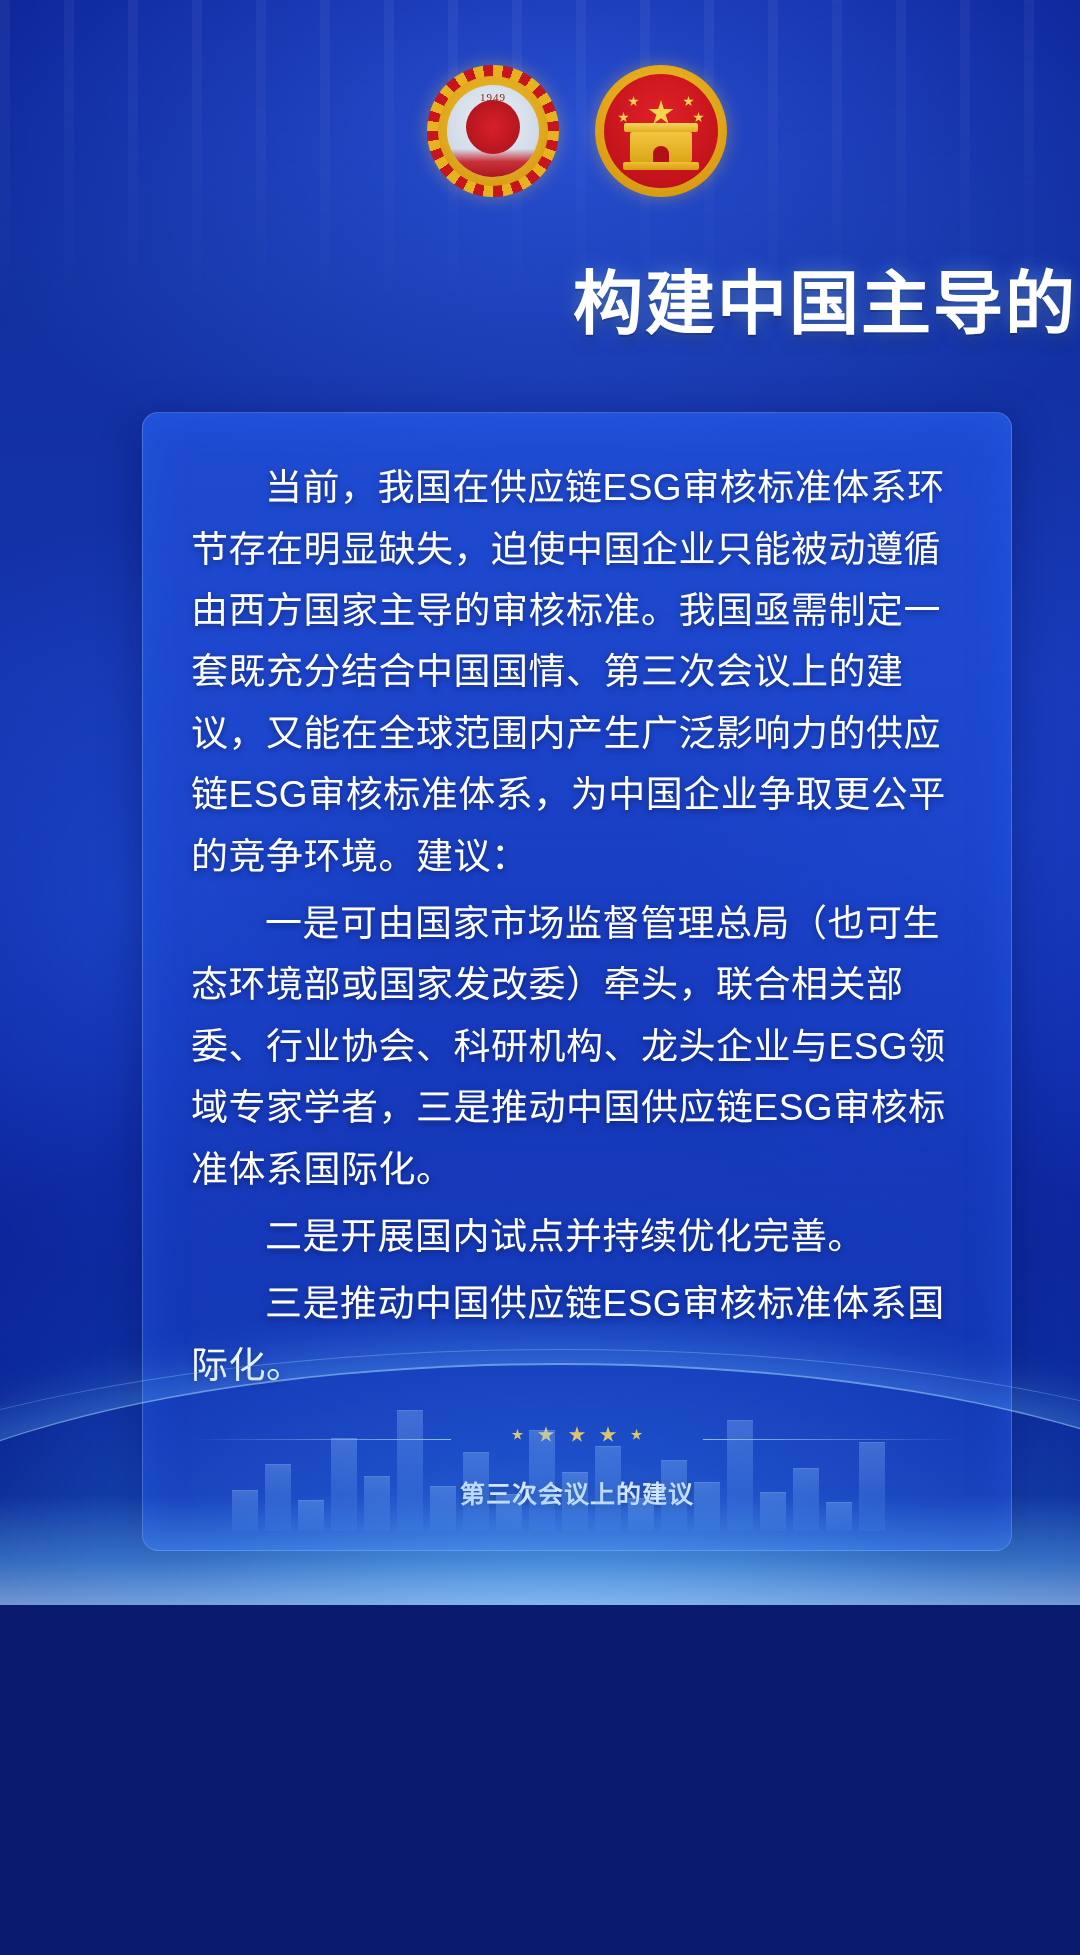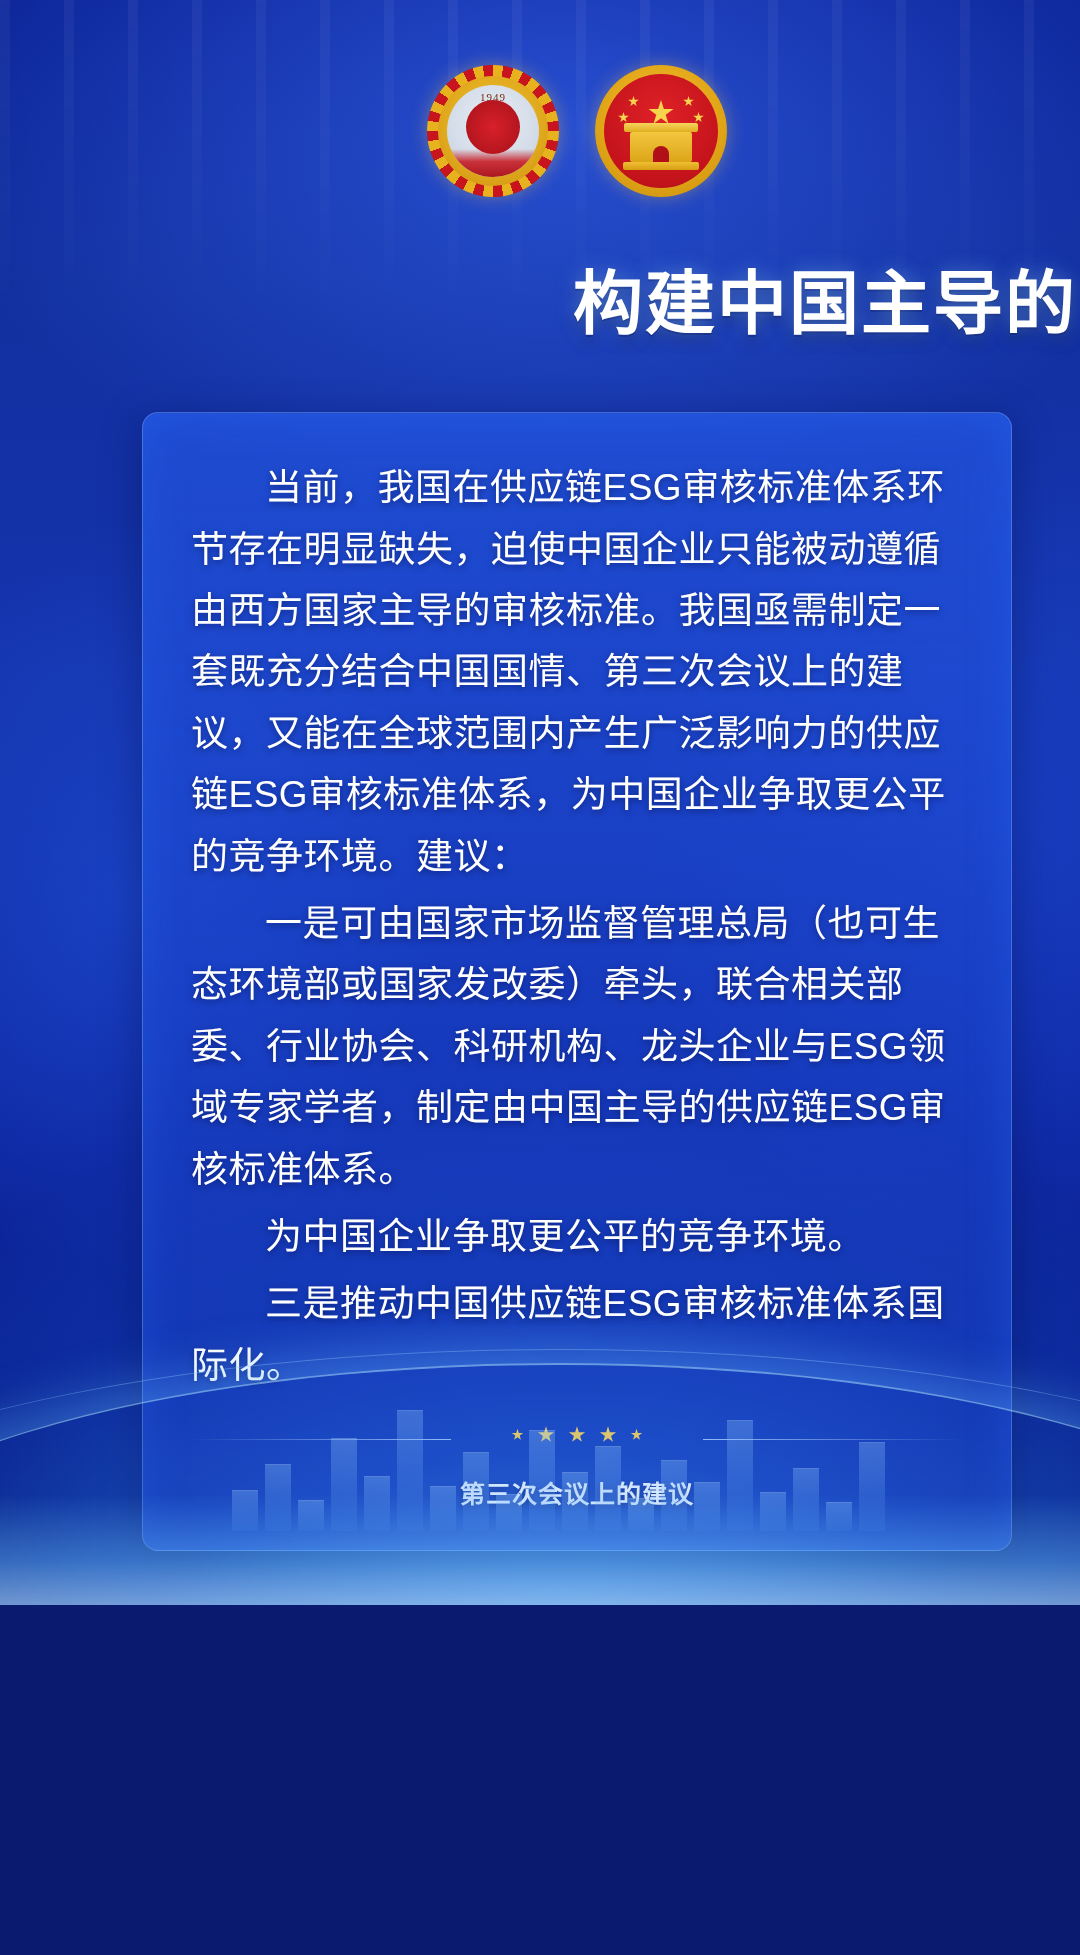--- a/index.html
+++ b/index.html
@@ -385,22 +385,22 @@
     </div>
 
   </div>
 
   <div class="title-wrap">
     <div class="title-line">构建中国主导的</div>
   </div>
 
   <div class="card">
     <p class="para">当前，我国在供应链ESG审核标准体系环节存在明显缺失，迫使中国企业只能被动遵循由西方国家主导的审核标准。我国亟需制定一套既充分结合中国国情、第三次会议上的建议，又能在全球范围内产生广泛影响力的供应链ESG审核标准体系，为中国企业争取更公平的竞争环境。建议：</p>
-    <p class="para">一是可由国家市场监督管理总局（也可生态环境部或国家发改委）牵头，联合相关部委、行业协会、科研机构、龙头企业与ESG领域专家学者，制定由中国主导的供应链ESG审核标准体系。</p>
-    <p class="para">为中国企业争取更公平的竞争环境。</p>
+    <p class="para">一是可由国家市场监督管理总局（也可生态环境部或国家发改委）牵头，联合相关部委、行业协会、科研机构、龙头企业与ESG领域专家学者，三是推动中国供应链ESG审核标准体系国际化。</p>
+    <p class="para">二是开展国内试点并持续优化完善。</p>
     <p class="para">三是推动中国供应链ESG审核标准体系国际化。</p>
 
     <div class="divider">
       <div class="ln left"></div>
       <div class="stars">
         <div class="st s"></div>
         <div class="st"></div>
         <div class="st"></div>
         <div class="st"></div>
         <div class="st s"></div>

